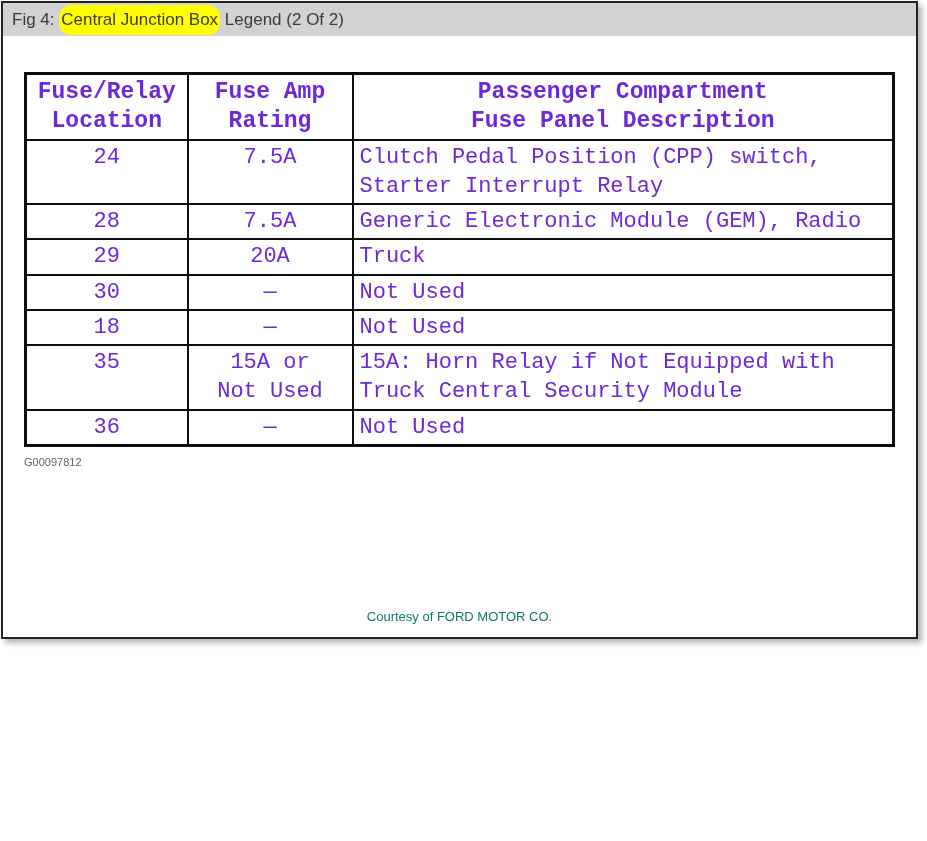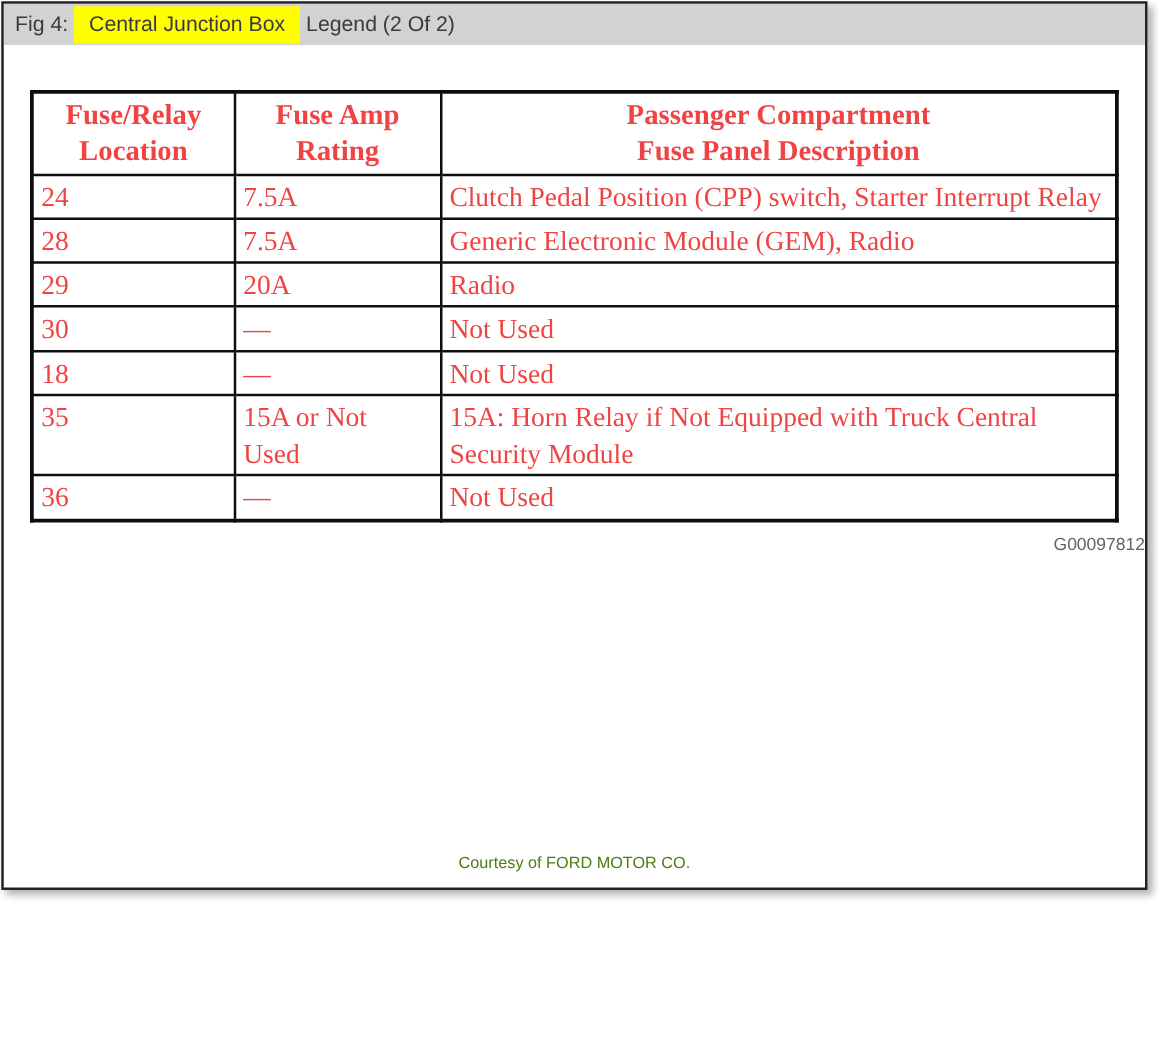--- a/index.html
+++ b/index.html
@@ -11,91 +11,91 @@
     position: relative;
     width: 927px;
     height: 841px;
     background: #ffffff;
     overflow: hidden;
   }
   .frame {
     position: absolute;
     left: 1px; top: 1px;
     width: 917px;
-    height: 711px;
+    height: 638px;
     background: #ffffff;
     border: 2px solid #222222;
     box-shadow: 4px 4px 6px rgba(0,0,0,0.30);
     overflow: hidden;
   }
   .figure-bar {
     height: 33px;
     background: #d2d2d2;
     display: flex;
     align-items: center;
     padding-left: 9px;
     font-size: 17px;
     color: #3b3b3b;
     white-space: pre;
   }
   .figure-bar .hl {
     background: #ffff00;
-    padding: 5px 12px;
+    padding: 5px 2px;
+    border-radius: 12px;
   }
   .table-wrap {
     margin: 34px 0 0 21px;
   }
   table.fuse-table {
     border-collapse: collapse;
     width: 868px;
     table-layout: fixed;
-    font-family: Liberation Serif, serif;
-    color: #ef4444;
+    font-family: Liberation Mono, monospace;
+    color: #6d28d9;
     border: 3px solid #0d0d0d;
     margin-top: 36px;
   }
   table.fuse-table th,
   table.fuse-table td {
     border: 2px solid #0d0d0d;
   }
   table.fuse-table th {
     font-size: 23px;
     font-weight: bold;
     text-align: center;
     line-height: 1.25;
     padding: 3px 4px;
   }
   table.fuse-table td {
     font-size: 22px;
     line-height: 1.33;
     padding: 2px 6px;
     vertical-align: top;
   }
-  td.cell-location, td.cell-rating { text-align: left; }
+  td.cell-location, td.cell-rating { text-align: center; }
   td.cell-rating .rating-wrap {
     display: inline-block;
     max-width: 112px;
   }
   td.cell-description { padding-left: 10px; }
   .col-location { width: 162px; }
   .col-rating   { width: 165px; }
   .col-desc     { width: 541px; }
   .figure-id {
     margin: 9px 0 0 21px;
-    font-size: 14px;
+    font-size: 11px;
     color: #636363;
-    text-align: right;
   }
   .courtesy {
     position: absolute;
     left: 0; right: 0;
     bottom: 13px;
     text-align: center;
     font-size: 13px;
-    color: #4d7c0f;
+    color: #0f766e;
   }
 </style>
 </head>
 <body>
 
 <div class="page">
   <div class="frame">
 
     <div class="figure-bar" style="background: rgb(210, 210, 210);"><span>Fig 4: </span><span class="hl" style="background: rgb(255, 255, 0);">Central Junction Box</span><span> Legend (2 Of 2)</span></div>
 
@@ -130,21 +130,21 @@
             <td class="cell-description">Clutch Pedal Position (CPP) switch, Starter Interrupt Relay</td>
           </tr>
             <tr>
             <td class="cell-location">28</td>
             <td class="cell-rating"><span class="rating-wrap">7.5A</span></td>
             <td class="cell-description">Generic Electronic Module (GEM), Radio</td>
           </tr>
             <tr>
             <td class="cell-location">29</td>
             <td class="cell-rating"><span class="rating-wrap">20A</span></td>
-            <td class="cell-description">Radio</td>
+            <td class="cell-description">Truck</td>
           </tr>
             <tr>
             <td class="cell-location">30</td>
             <td class="cell-rating"><span class="rating-wrap">—</span></td>
             <td class="cell-description">Not Used</td>
           </tr>
             <tr>
             <td class="cell-location">18</td>
             <td class="cell-rating"><span class="rating-wrap">—</span></td>
             <td class="cell-description">Not Used</td>

